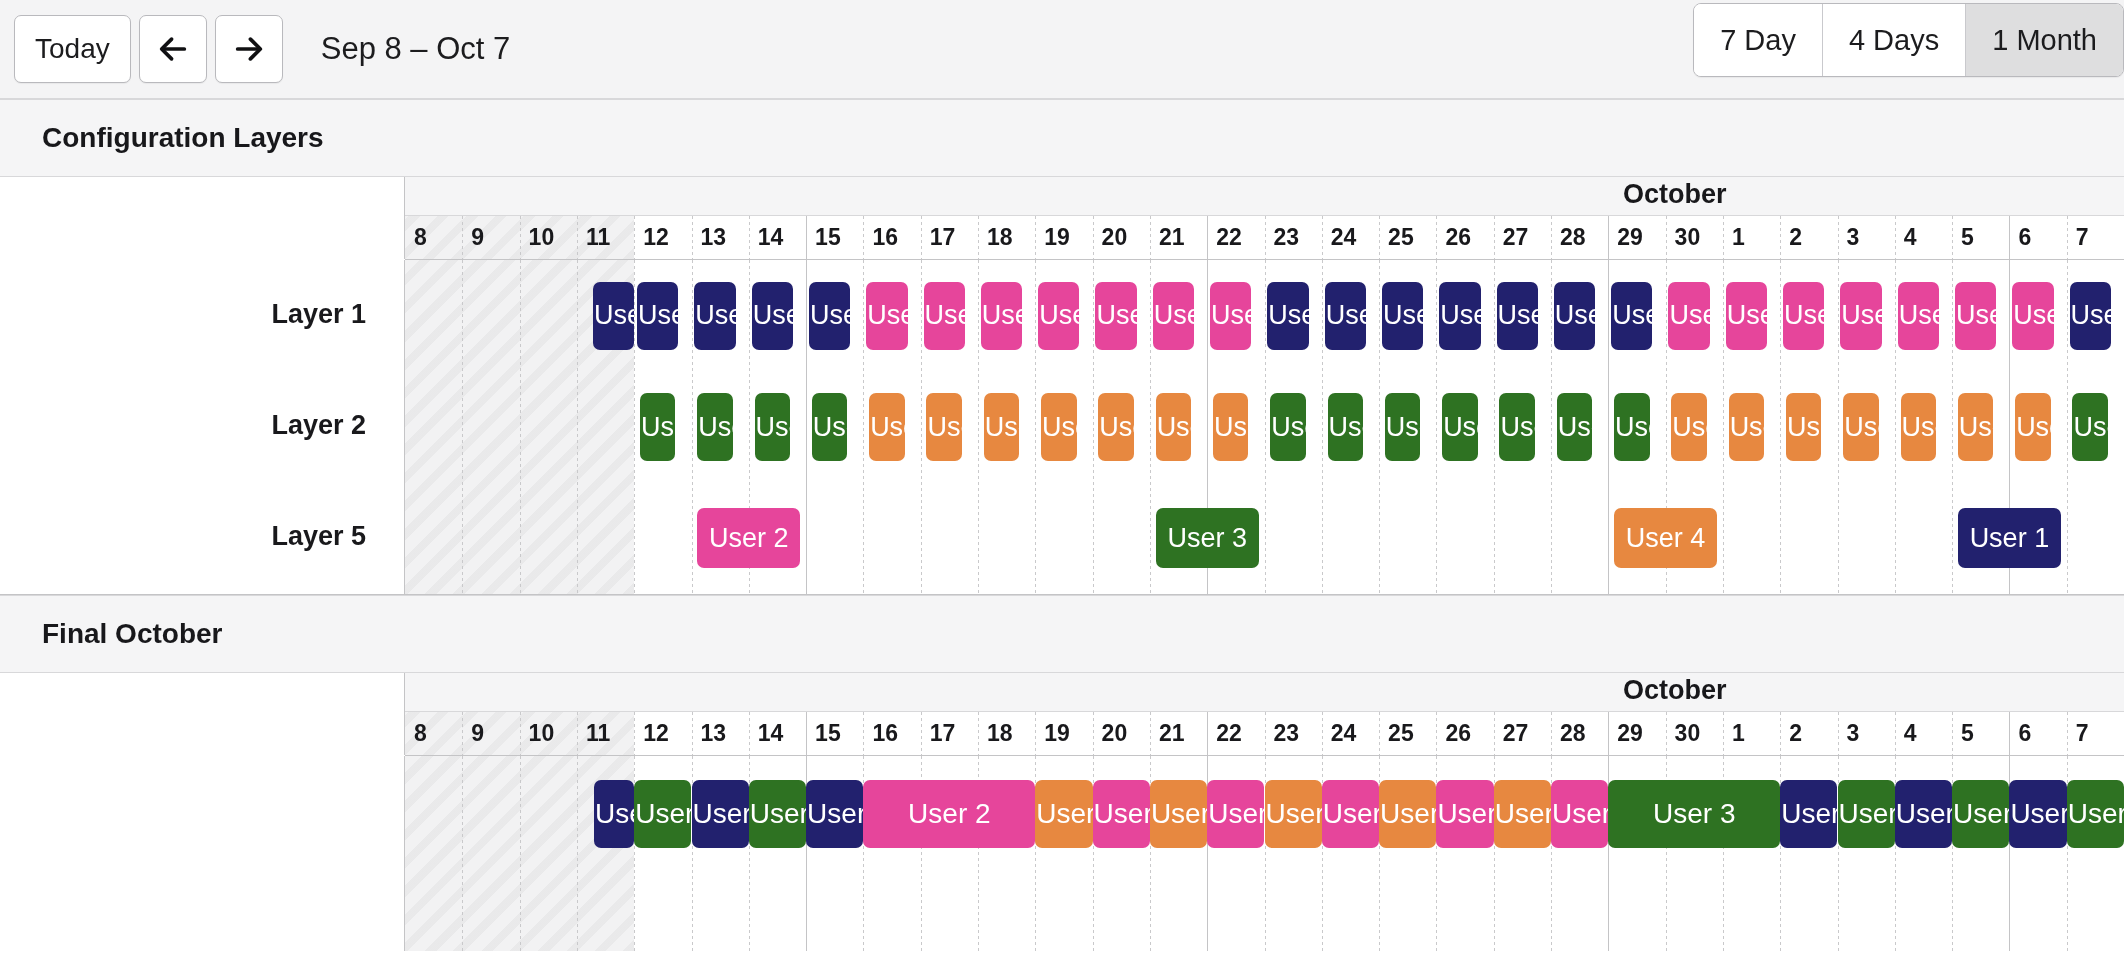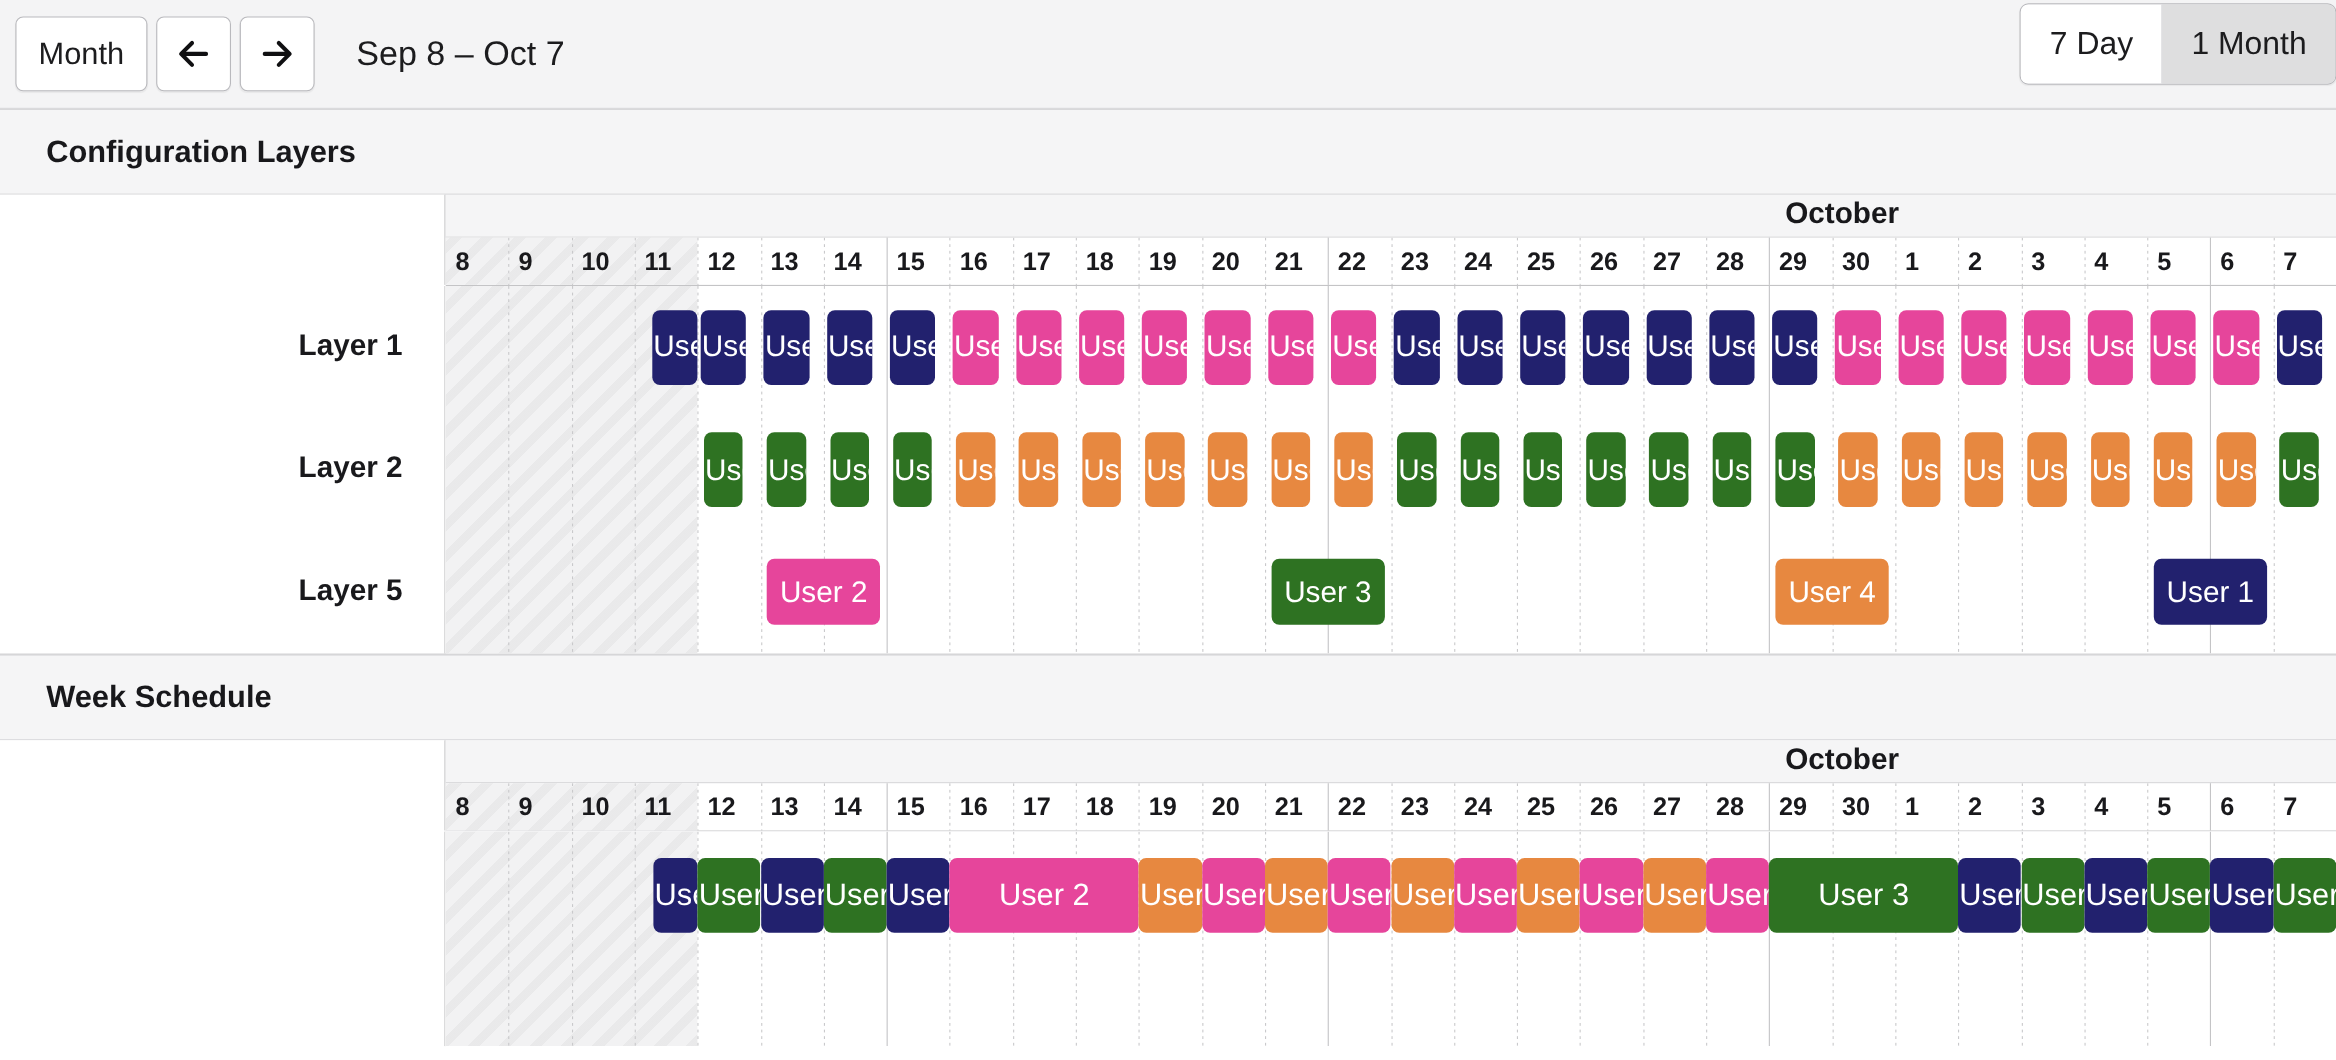--- a/index.html
+++ b/index.html
@@ -211,21 +211,21 @@
   .final-seg.narrow { justify-content:flex-start; padding-left:1px; }
   .block-border-bottom { border-bottom: 1px solid #c4c4c6; }
 </style>
 </head>
 <body>
 
 <div id="app">
 
   <div class="toolbar">
     <div class="btn">
-      <span>Month</span>
+      <span>Today</span>
     </div>
     <div class="btn icon-btn">
       <span>
         <svg width="34" height="34" viewBox="0 0 24 24" fill="none" stroke="#101012" stroke-width="2.6" stroke-linecap="round" stroke-linejoin="round">
           <line x1="20" y1="12" x2="5" y2="12"></line>
           <polyline points="11,5 4,12 11,19"></polyline>
         </svg>
       </span>
     </div>
     <div class="btn icon-btn">
@@ -233,20 +233,23 @@
         <svg width="34" height="34" viewBox="0 0 24 24" fill="none" stroke="#101012" stroke-width="2.6" stroke-linecap="round" stroke-linejoin="round">
           <line x1="4" y1="12" x2="19" y2="12"></line>
           <polyline points="13,5 20,12 13,19"></polyline>
         </svg>
       </span>
     </div>
     <div class="range-title">Sep 8 – Oct 7</div>
     <div class="view-group" id="view-group">
         <div class="view-btn">
           <span>7 Day</span>
+        </div>
+        <div class="view-btn">
+          <span>4 Days</span>
         </div>
         <div class="view-btn active">
           <span>1 Month</span>
         </div>
       </div>
   </div>
 
   <div class="section-title">
     <span>Configuration Layers</span>
   </div>
@@ -587,21 +590,21 @@
             <span>User 4</span>
           </div>
           <div class="event" style="left: 1552.83px; width: 103.14px; top: 248.333px; height: 60px; background: rgb(34, 33, 110);">
             <span>User 1</span>
           </div>
         </div>
     </div>
   </div>
 
   <div class="section-title">
-    <span>Week Schedule</span>
+    <span>Final October</span>
   </div>
 
   <div class="grid-block">
     <div class="row-flex">
       <div class="label-col" style="height:82px;"></div>
       <div class="time-col">
         <div class="month-banner" id="final-month-banner">
             <div class="month-label" style="left: 1217.9px;">October</div>
           </div>
         <div class="day-header" id="final-day-header">

